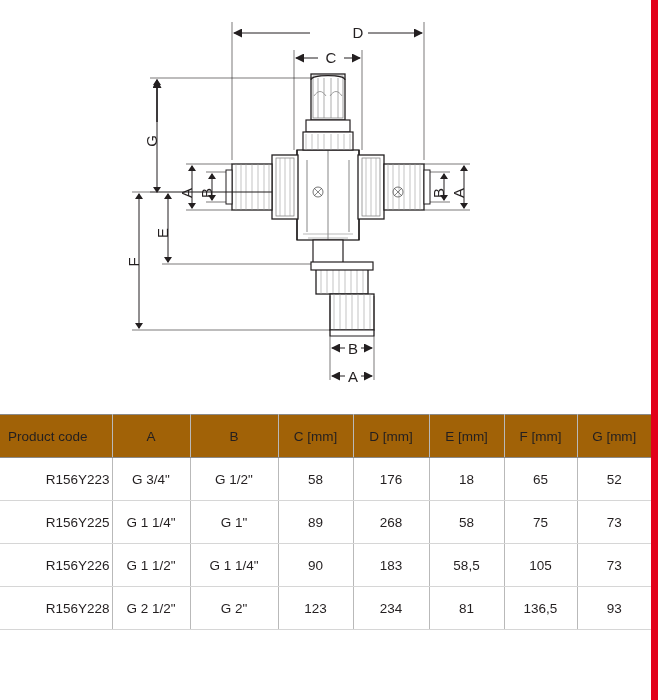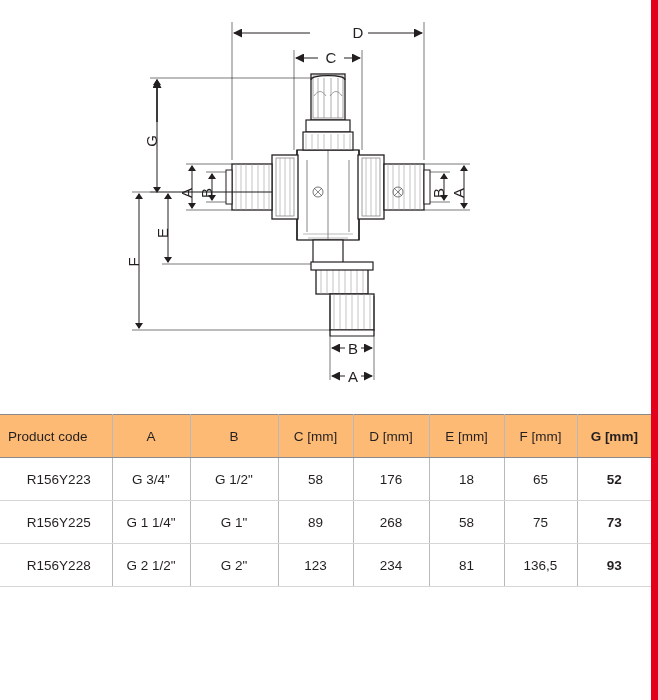--- a/index.html
+++ b/index.html
@@ -58,35 +58,34 @@
     color: #231f20;
     height: 42px;
     padding: 0 2px;
     border-right: 1px solid #b9b9b9;
     font-weight: normal;
     overflow: hidden;
     white-space: nowrap;
   }
   table.spec th:last-child, table.spec td:last-child {
     border-right: none;
-    font-weight: bold;
   }
   table.spec thead th {
     border-top: 1px solid #8a8a8a;
     border-bottom: 1px solid #8a8a8a;
-    background: #fdba74;
+    background: #a16207;
   }
   table.spec tbody td {
     border-bottom: 1px solid #d6d6d6;
   }
   table.spec tbody tr:first-child td {
     border-top: 1px solid #e2001a;
   }
   table.spec .col-code {
-    text-align: center;
+    text-align: right;
     padding-left: 8px;
   }
   table.spec thead th.col-code {
     text-align: left;
     padding-left: 8px;
   }
   
   col.c0 { width: 112px; }
   col.c1 { width: 78px; }
   col.c2 { width: 88px; }
@@ -298,20 +297,30 @@
           <td class="col-code">R156Y225</td>
           <td>G 1 1/4"</td>
           <td>G 1"</td>
           <td>89</td>
           <td>268</td>
           <td>58</td>
           <td>75</td>
           <td>73</td>
         </tr>
         <tr>
+          <td class="col-code">R156Y226</td>
+          <td>G 1 1/2"</td>
+          <td>G 1 1/4"</td>
+          <td>90</td>
+          <td>183</td>
+          <td>58,5</td>
+          <td>105</td>
+          <td>73</td>
+        </tr>
+        <tr>
           <td class="col-code">R156Y228</td>
           <td>G 2 1/2"</td>
           <td>G 2"</td>
           <td>123</td>
           <td>234</td>
           <td>81</td>
           <td>136,5</td>
           <td>93</td>
         </tr>
       </tbody>

